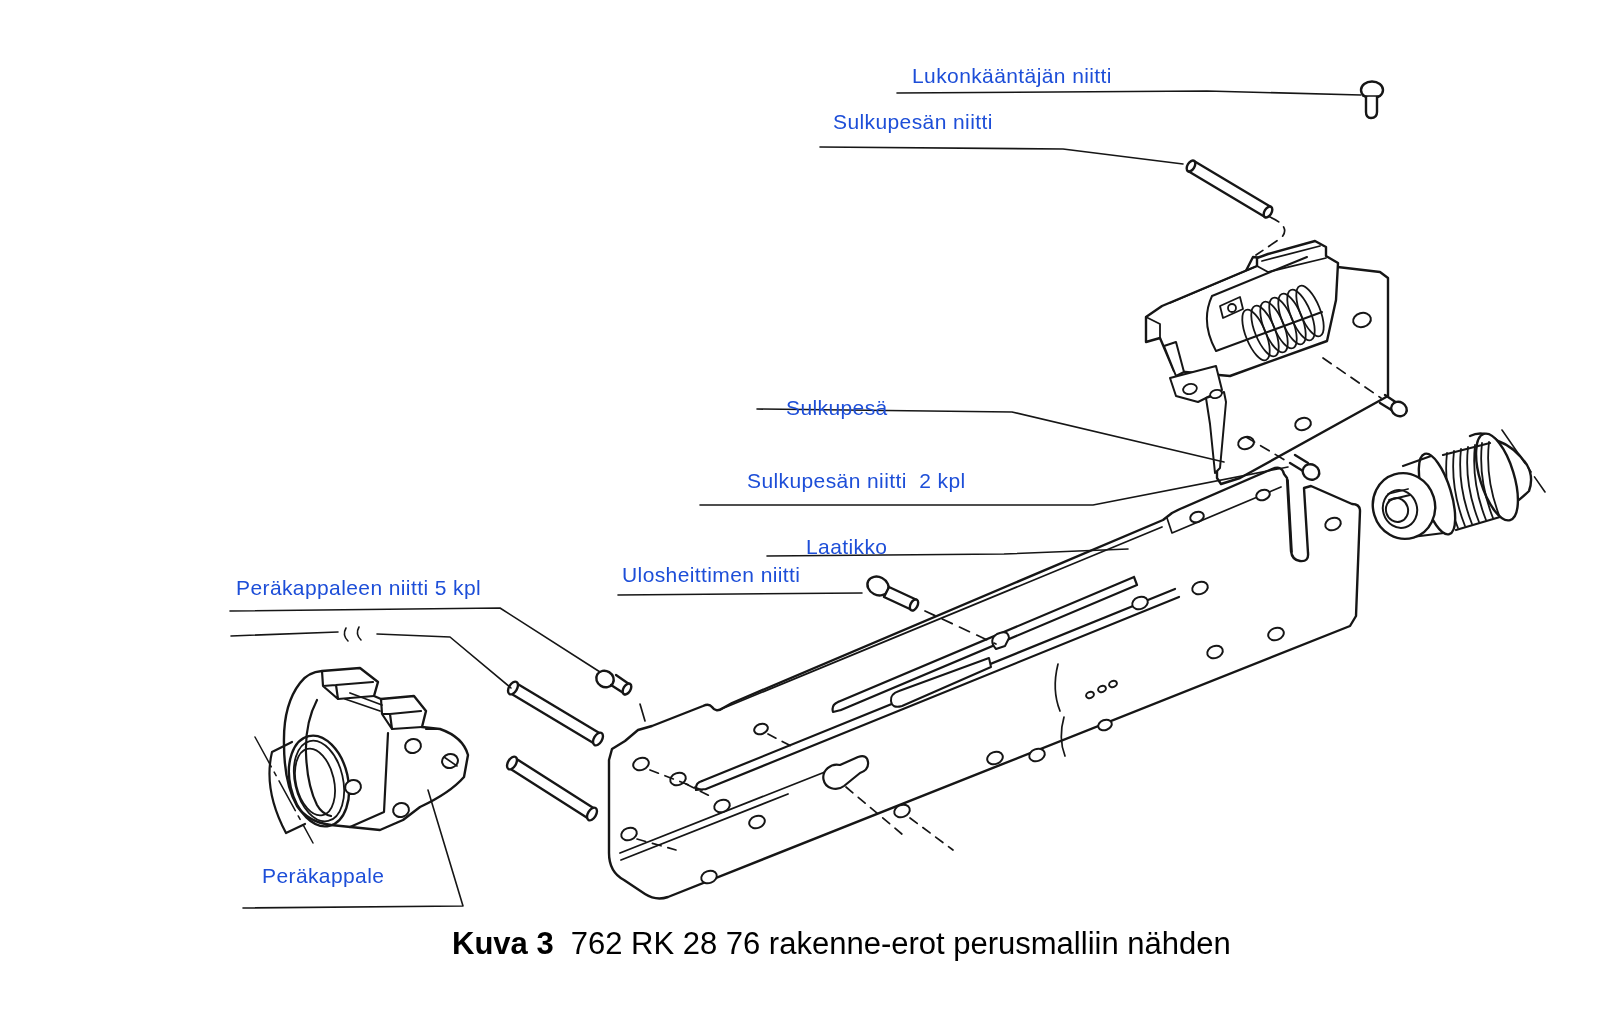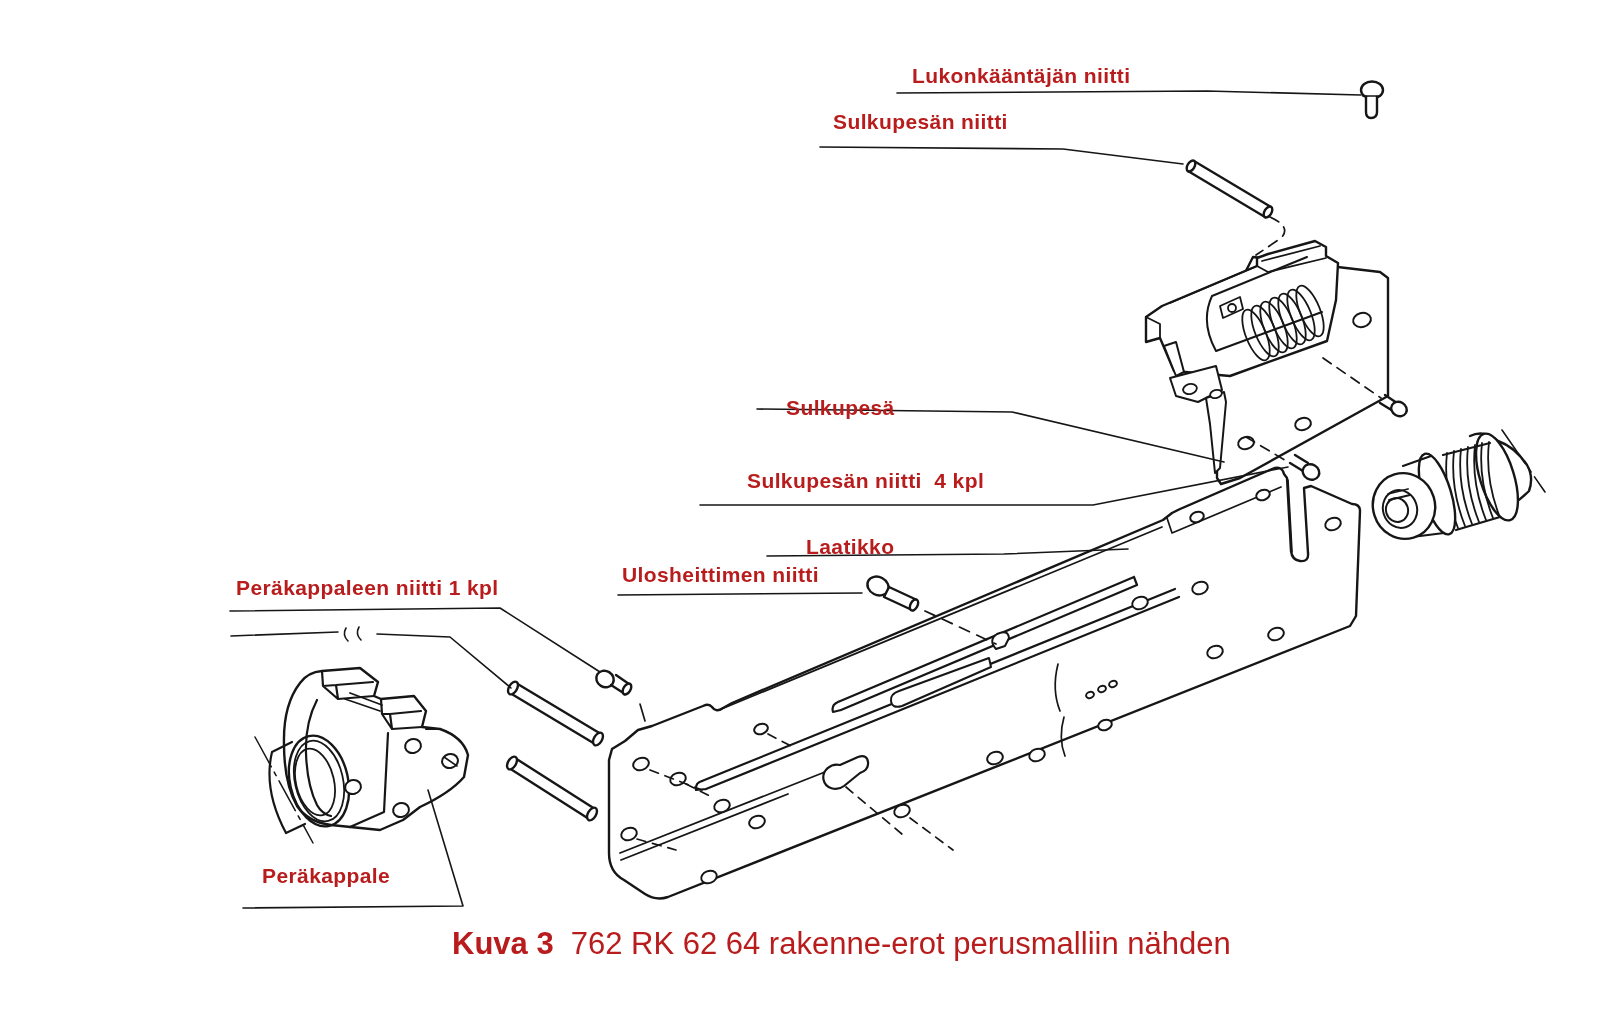--- a/index.html
+++ b/index.html
@@ -1,21 +1,21 @@
 <!DOCTYPE html>
 <html><head>
 <meta charset="utf-8">
 <style>
   html,body{margin:0;padding:0;background:#fff;}
   .page{position:relative;width:1600px;height:1036px;background:#fff;overflow:hidden;
         font-family:"Liberation Sans",sans-serif;color:#161616;}
   svg{position:absolute;left:0;top:0;}
-  .part-label{position:absolute;font-size:21px;letter-spacing:.4px;white-space:pre;color:#b91c1c;font-weight:bold;}
+  .part-label{position:absolute;font-size:21px;letter-spacing:.4px;white-space:pre;color:#1d4ed8;}
   .caption{position:absolute;left:452px;top:926px;display:flex;gap:17px;align-items:baseline;
-           font-size:31px;color:#b91c1c;white-space:pre;}
+           font-size:31px;color:#000000;white-space:pre;}
   .caption .kuva{font-weight:bold;}
 </style>
 </head>
 <body>
 
 <div class="page">
 
 <svg width="1600" height="1036" viewBox="0 0 1600 1036">
   <g fill="none" stroke="#161616" stroke-width="2.4" stroke-linecap="round" stroke-linejoin="round">
 
@@ -231,24 +231,24 @@
       <path d="M618,595 L862,593"></path>
       <path d="M230,611 L500,608 L600,672"></path>
       <path d="M243,908 L463,906 L428,790"></path>
     </g>
   </g>
 </svg>
 
 <div class="part-label" style="left:912px;top:64px">Lukonkääntäjän niitti</div>
 <div class="part-label" style="left:833px;top:110px">Sulkupesän niitti</div>
 <div class="part-label" style="left:786px;top:396px">Sulkupesä</div>
-<div class="part-label" style="left:747px;top:469px">Sulkupesän niitti  4 kpl</div>
+<div class="part-label" style="left:747px;top:469px">Sulkupesän niitti  2 kpl</div>
 <div class="part-label" style="left:806px;top:535px">Laatikko</div>
 <div class="part-label" style="left:622px;top:563px">Ulosheittimen niitti</div>
-<div class="part-label" style="left:236px;top:576px">Peräkappaleen niitti 1 kpl</div>
+<div class="part-label" style="left:236px;top:576px">Peräkappaleen niitti 5 kpl</div>
 <div class="part-label" style="left:262px;top:864px">Peräkappale</div>
 
 <div class="caption">
   <span class="kuva">Kuva 3</span>
-  <span>762 RK 62 64 rakenne-erot perusmalliin nähden</span>
+  <span>762 RK 28 76 rakenne-erot perusmalliin nähden</span>
 </div>
 
 </div>
 
 </body></html>

